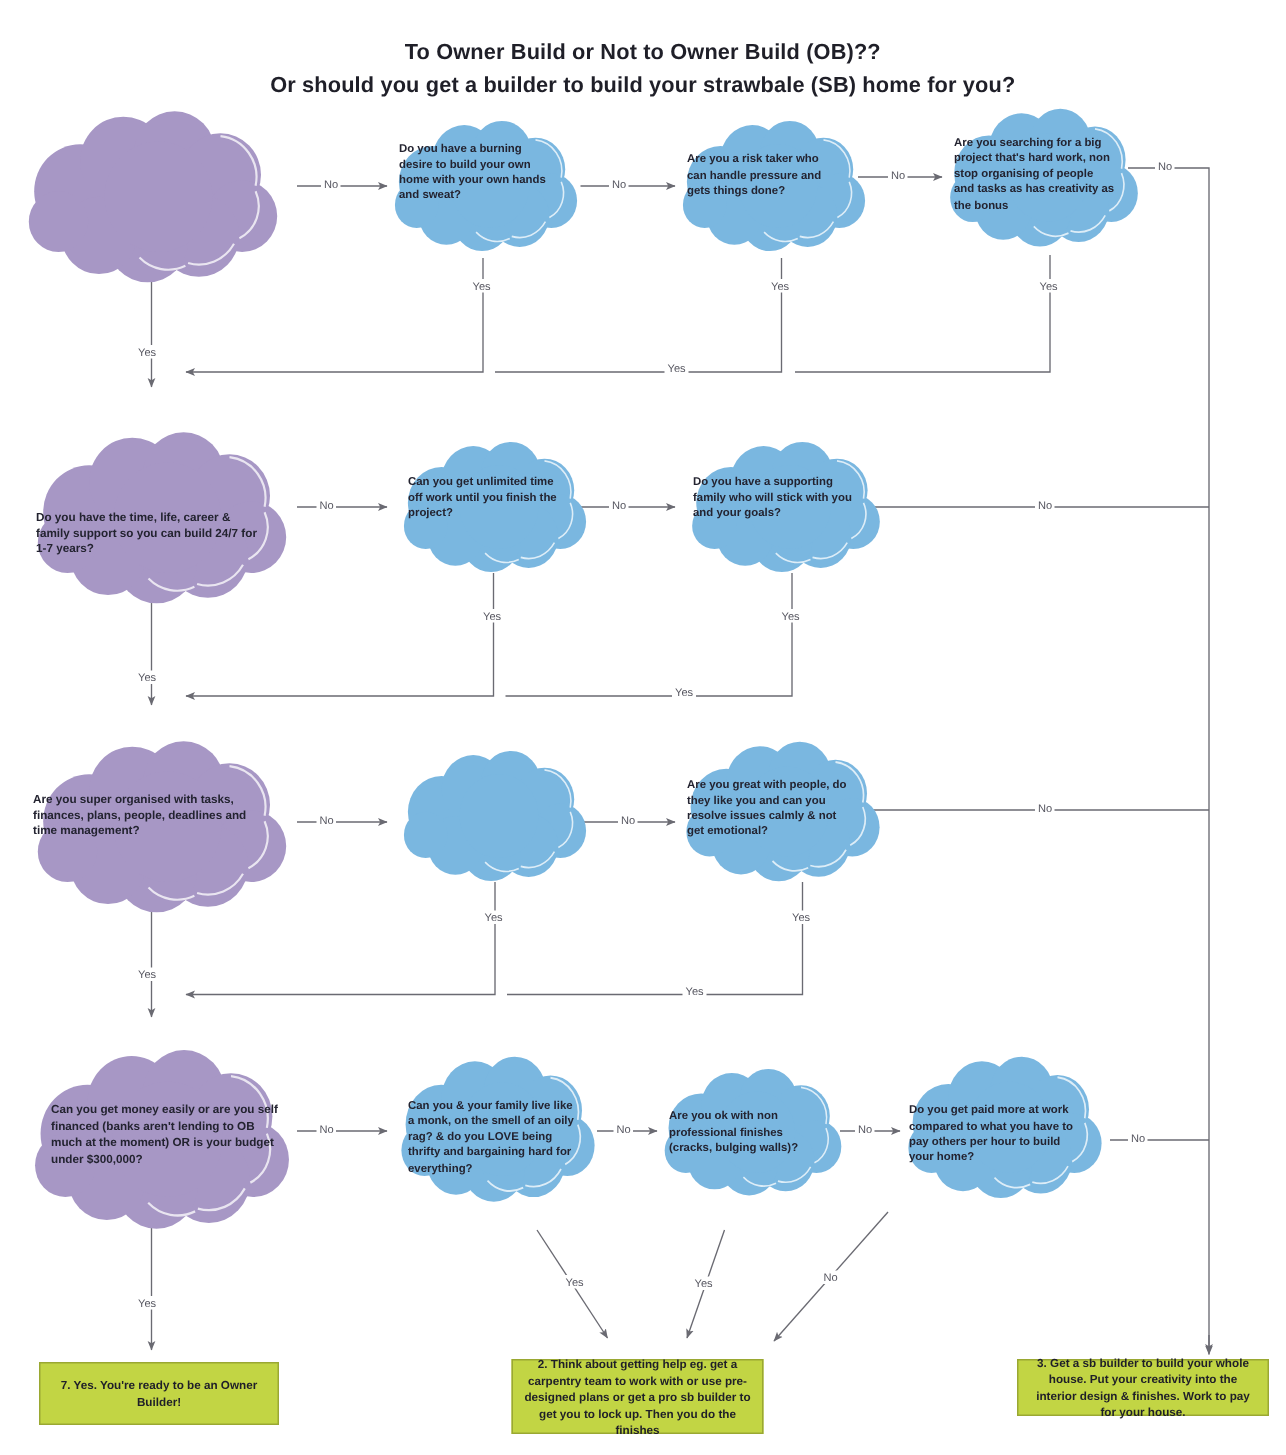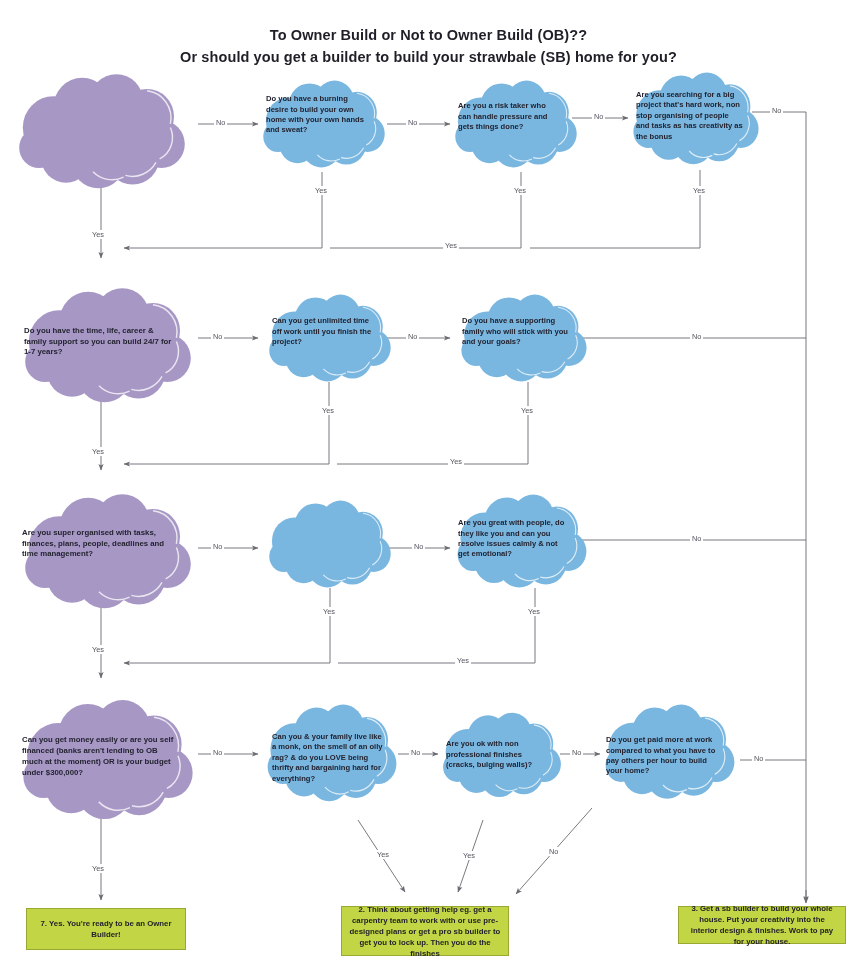--- a/index.html
+++ b/index.html
@@ -204,28 +204,28 @@
     <g transform="translate(600,706) scale(0.70,0.76)" fill="#7ab7e0">
       <use href="#cloudshape"></use>
         <use href="#cloudhighlight"></use>
     </g>
   </svg>
 
   <div class="nodetext" style="left:266px;top:92px;width:100px;height:46px;">Do you have a burning desire to build your own home with your own hands and sweat?</div>
   <div class="nodetext" style="left:458px;top:98px;width:102px;height:38px;">Are you a risk taker who can handle pressure and gets things done?</div>
   <div class="nodetext" style="left:636px;top:88px;width:108px;height:56px;">Are you searching for a big project that's hard work, non stop organising of people and tasks as has creativity as the bonus</div>
 
-  <div class="nodetext purple" style="left:24px;top:320px;width:154px;height:44px;">Do you have the time, life, career &amp; family support so you can build 24/7 for 1-7 years?</div>
+  <div class="nodetext purple" style="left:24px;top:334px;width:154px;height:44px;">Do you have the time, life, career &amp; family support so you can build 24/7 for 1-7 years?</div>
   <div class="nodetext" style="left:272px;top:310px;width:100px;height:44px;">Can you get unlimited time off work until you finish the project?</div>
   <div class="nodetext" style="left:462px;top:310px;width:108px;height:44px;">Do you have a supporting family who will stick with you and your goals?</div>
 
   <div class="nodetext purple" style="left:22px;top:522px;width:158px;height:44px;">Are you super organised with tasks, finances, plans, people, deadlines and time management?</div>
   <div class="nodetext" style="left:458px;top:512px;width:110px;height:54px;">Are you great with people, do they like you and can you resolve issues calmly &amp; not get emotional?</div>
 
-  <div class="nodetext purple" style="left:22px;top:726px;width:158px;height:62px;">Can you get money easily or are you self financed (banks aren't lending to OB much at the moment) OR is your budget under $300,000?</div>
+  <div class="nodetext purple" style="left:34px;top:726px;width:158px;height:62px;">Can you get money easily or are you self financed (banks aren't lending to OB much at the moment) OR is your budget under $300,000?</div>
   <div class="nodetext" style="left:272px;top:728px;width:112px;height:60px;">Can you &amp; your family live like a monk, on the smell of an oily rag? &amp; do you LOVE being thrifty and bargaining hard for everything?</div>
   <div class="nodetext" style="left:446px;top:736px;width:98px;height:38px;">Are you ok with non professional finishes (cracks, bulging walls)?</div>
   <div class="nodetext" style="left:606px;top:732px;width:110px;height:48px;">Do you get paid more at work compared to what you have to pay others per hour to build your home?</div>
 
   <div class="elabel" style="left:214px;top:118px;">No</div>
   <div class="elabel" style="left:406px;top:118px;">No</div>
   <div class="elabel" style="left:592px;top:112px;">No</div>
   <div class="elabel" style="left:770px;top:106px;">No</div>
   <div class="elabel" style="left:90px;top:230px;">Yes</div>
   <div class="elabel" style="left:313px;top:186px;">Yes</div>

